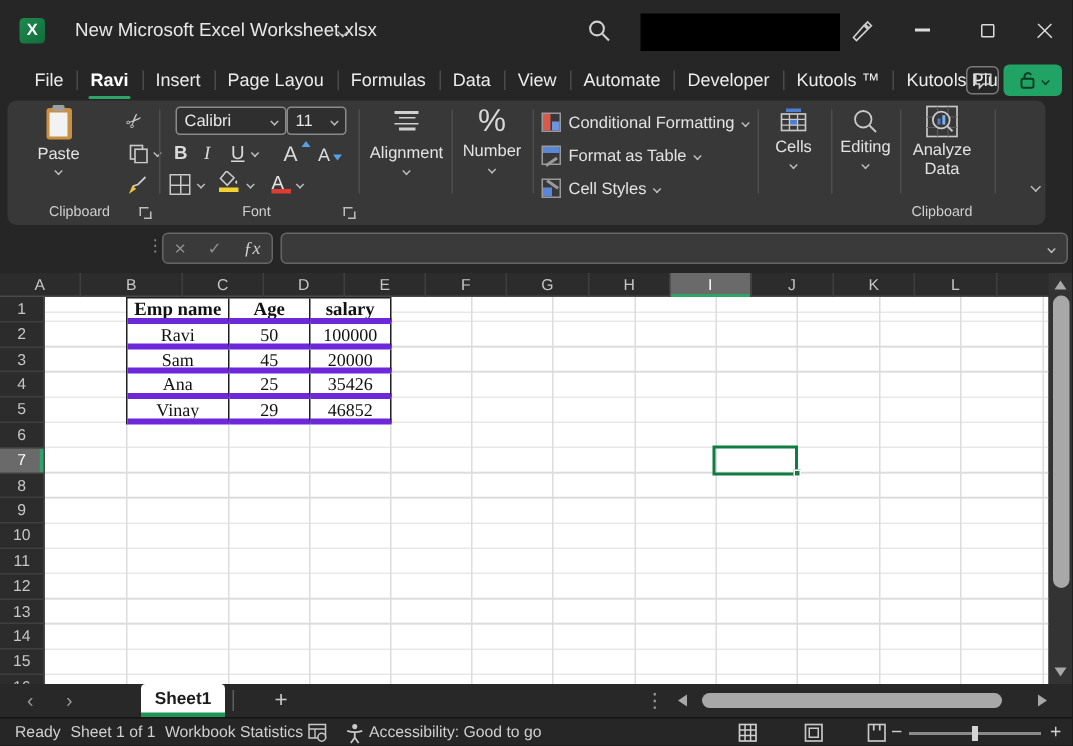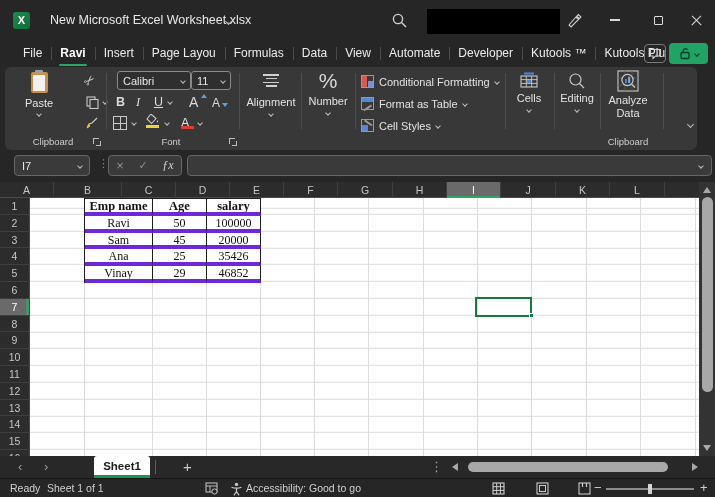--- a/index.html
+++ b/index.html
@@ -300,24 +300,20 @@
           <line x1="14.6" y1="14.1" x2="18" y2="17.5" stroke="#c9c9c9" stroke-width="1.3"></line>
         </svg>
       <span class="rlabel" style="margin-top:2px;text-align:center;line-height:12.5px;width:52px;">Analyze Data</span>
     </div>
     <div class="grplabel" style="left:592px;width:62px;">Clipboard</div>
     <div class="vsep" style="left:658px;"></div>
     <span class="abs chev" style="left:683px;top:55px;"></span>
   </div>
 
   <div id="formularow" class="abs">
-    <div class="field" style="left:14px;width:76px;padding:0 7px;justify-content:space-between;">
-      <span>I7</span>
-      <span class="chev sm"></span>
-    </div>
     <span class="abs" style="left:98px;top:7px;color:#8a8a8a;font-size:11px;">⋮</span>
     <div class="field" style="left:108px;width:74px;justify-content:space-around;">
       <span style="color:#8f8f8f;font-size:13px;">×</span>
       <span style="color:#8f8f8f;font-size:11px;">✓</span>
       <span style="color:#d0d0d0;font-size:12px;font-style:italic;font-family:'Liberation Serif',serif;">ƒx</span>
     </div>
     <div class="field" style="left:187px;width:525px;padding:0 8px;justify-content:flex-end;">
       <span></span>
       <span class="chev sm"></span>
     </div>
@@ -401,20 +397,21 @@
     <span class="abs navglyph" style="left:183px;font-size:15px;color:#c9c9c9;">+</span>
     <span class="abs navglyph" style="left:430px;color:#a0a0a0;">⋮</span>
     <div class="tri left abs" style="left:452px;top:7px;"></div>
     <div id="hthumb"></div>
     <div class="tri right abs" style="left:692px;top:7px;"></div>
   </div>
 
   <div id="statusbar" class="abs">
     <span class="sitem" style="left:10px;">Ready</span>
     <span class="sitem" style="left:47px;">Sheet 1 of 1</span>
+    <span class="sitem" style="left:110px;">Workbook Statistics</span>
     <div class="abs" style="left:205px;top:3px;">
       <svg width="13" height="13" viewBox="0 0 13 13">
           <rect x="1" y="1" width="11" height="9" fill="none" stroke="#c9c9c9" stroke-width="1"></rect>
           <path d="M1 4 h11 M5 4 v6" stroke="#c9c9c9" stroke-width="0.9"></path>
           <circle cx="9.5" cy="9.5" r="2.6" fill="#262626" stroke="#c9c9c9" stroke-width="1"></circle>
         </svg>
     </div>
     <div class="abs" style="left:230px;top:2.5px;">
       <svg width="13" height="14" viewBox="0 0 13 14">
           <circle cx="6.5" cy="2.4" r="1.7" fill="#c9c9c9"></circle>

